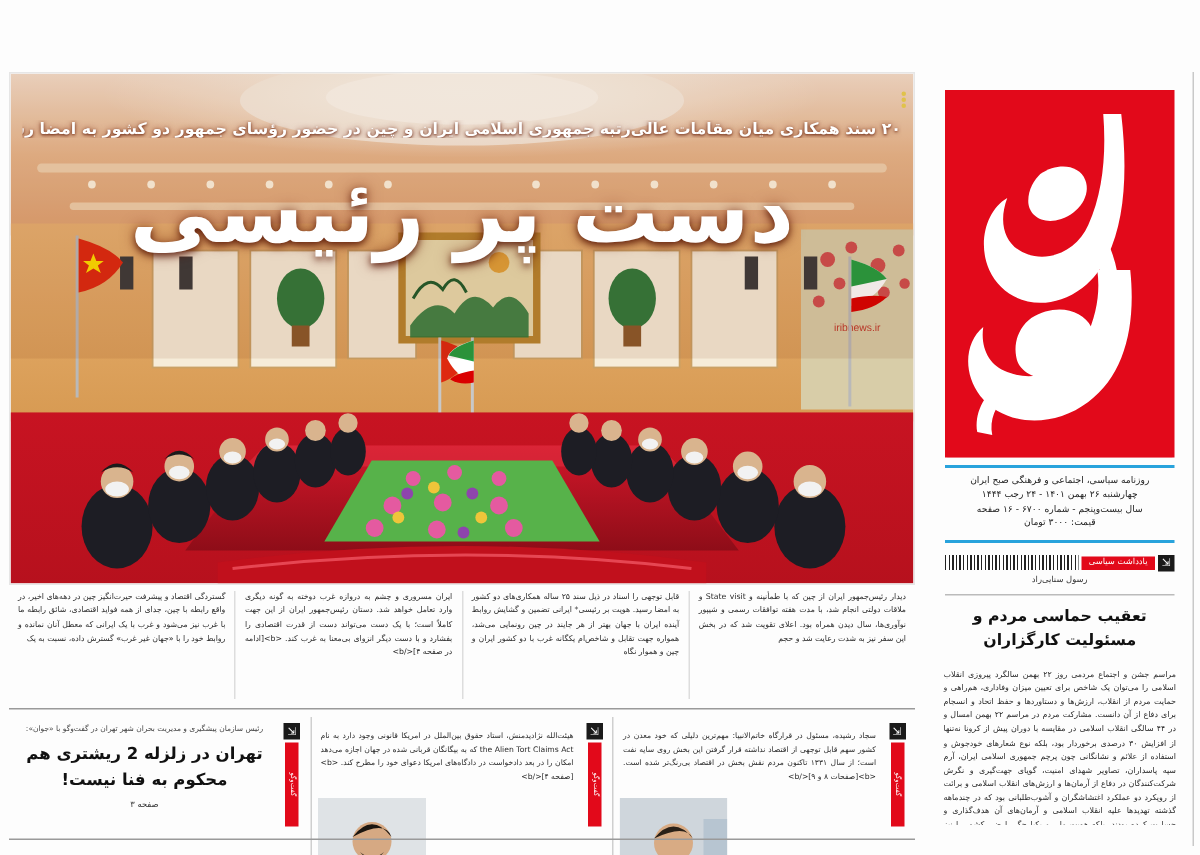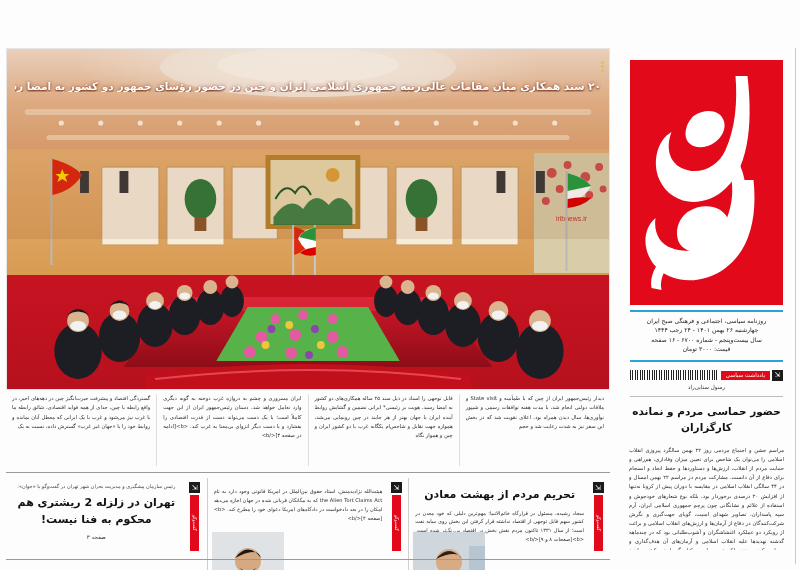--- a/index.html
+++ b/index.html
@@ -357,40 +357,40 @@
           </g>
         </g>
 
         <path d="M140 326 q165 -22 330 0 v14 h-330z" fill="#c1101c"></path>
         <path d="M150 330 q160 -18 310 0" stroke="#ff6b78" stroke-width="2" fill="none" opacity=".6"></path>
 
         <rect x="0" y="0" width="610" height="190" fill="#7a2408" opacity=".10"></rect>
       </svg>
 
       <div class="kicker">۲۰ سند همکاری میان مقامات عالی‌رتبه جمهوری اسلامی ایران و چین در حضور رؤسای جمهور دو کشور به امضا رسید</div>
+      <div class="headline">دست پر رئیسی</div>
     </div>
 
     <div class="cols">
       <div class="col"><span>دیدار رئیس‌جمهور ایران از چین که با طمأنینه و State visit و ملاقات دولتی انجام شد، با مدت هفته توافقات رسمی و شیپور نوآوری‌ها، سال دیدن همراه بود. اعلای تقویت شد که در بخش این سفر نیز به شدت رعایت شد و حجم</span></div>
       <div class="col"><span>قابل توجهی را اسناد در ذیل سند ۲۵ ساله همکاری‌های دو کشور به امضا رسید. هویت بر رئیسی* ایرانی تضمین و گشایش روابط آینده ایران با جهان بهتر از هر جایند در چین رونمایی می‌شد، همواره جهت تقابل و شاخص‌ام یکگانه غرب با دو کشور ایران و چین و هموار نگاه</span></div>
       <div class="col"><span>ایران مسروری و چشم به دروازه غرب دوخته به گونه دیگری وارد تعامل خواهد شد. دستان رئیس‌جمهور ایران از این جهت کاملاً است؛ با یک دست می‌تواند دست از قدرت اقتصادی را بفشارد و با دست دیگر انزوای بی‌معنا به غرب کند. &lt;b&gt;[ادامه در صفحه ۴]&lt;/b&gt;</span></div>
       <div class="col"><span>گستردگی اقتصاد و پیشرفت حیرت‌انگیز چین در دهه‌های اخیر، در واقع رابطه با چین، جدای از همه فواید اقتصادی، شائق رابطه ما با غرب نیز می‌شود و غرب با یک ایرانی که معطل آنان نمانده و روابط خود را با «جهان غیر غرب» گسترش داده، نسبت به یک</span></div>
     </div>
 
     <div class="hr-main"></div>
 
     <div class="bottom">
 
       <div class="bstory">
         <div class="b-flagwrap">
           <div class="b-sq">⇲</div>
           <div class="b-strip">گفت‌وگو</div>
         </div>
         <div class="b-inner">
-          <div class="b-title">تحریم مردم از بهشت معادن</div>
           <div class="b-text">سجاد رشیده، مسئول در قرارگاه خاتم‌الانبیا: مهم‌ترین دلیلی که خود معدن در کشور سهم قابل توجهی از اقتصاد نداشته قرار گرفتن این بخش روی سایه نفت است؛ از سال ۱۳۳۱ تاکنون مردم نقش بخش در اقتصاد بی‌رنگ‌تر شده است. &lt;b&gt;[صفحات ۸ و ۹]&lt;/b&gt;</div>
         </div>
         <div class="b-photo">
           <svg viewBox="0 0 72 70" preserveAspectRatio="none">
             <rect width="72" height="70" fill="#cfd6dc"></rect>
             <rect y="40" width="72" height="30" fill="#2b4a77"></rect>
             <path d="M22 70 q14-26 28 0z" fill="#2b4a77"></path>
             <rect x="32" y="44" width="8" height="26" fill="#e8eef3"></rect>
             <circle cx="36" cy="30" r="13" fill="#d8ab84"></circle>
             <path d="M23 27 q13-16 26 0 q-5-10-26 0z" fill="#2a2118"></path>
@@ -479,21 +479,21 @@
 
     <div class="badge-row">
       <div class="badge-sq">⇲</div>
       <div class="badge-lbl">یادداشت سیاسی</div>
       <div class="barcode"></div>
     </div>
 
     <div class="byline">رسول سنایی‌راد</div>
     <div class="byline-rule"></div>
 
-    <div class="edit-title">حضور حماسی مردم و نمانده کارگزاران</div>
+    <div class="edit-title">تعقیب حماسی مردم و مسئولیت کارگزاران</div>
 
     <div class="edit-body">
       <span>مراسم جشن و اجتماع مردمی روز ۲۲ بهمن سالگرد پیروزی انقلاب اسلامی را می‌توان یک شاخص برای تعیین میزان وفاداری، هم‌راهی و حمایت مردم از انقلاب، ارزش‌ها و دستاوردها و حفظ اتحاد و انسجام برای دفاع از آن دانست. مشارکت مردم در مراسم ۲۲ بهمن امسال و در ۴۴ سالگی انقلاب اسلامی در مقایسه با دوران پیش از کرونا نه‌تنها از افزایش ۳۰ درصدی برخوردار بود، بلکه نوع شعارهای خودجوش و استفاده از علائم و نشانگانی چون پرچم جمهوری اسلامی ایران، آرم سپه پاسداران، تصاویر شهدای امنیت، گویای جهت‌گیری و نگرش شرکت‌کنندگان در دفاع از آرمان‌ها و ارزش‌های انقلاب اسلامی و برائت از رویکرد دو عملکرد اغتشاشگران و آشوب‌طلبانی بود که در چندماهه گذشته تهدیدها علیه انقلاب اسلامی و آرمان‌های آن هدف‌گذاری و جسارت کرده بودند، بلکه هویت ملی و یکپارچگی ارضی کشور را نیز هدف گرفته و مورد هدف قرار داده بودند.</span>
       
     </div>
   </div>
 
 </div>
 
 </body></html>

